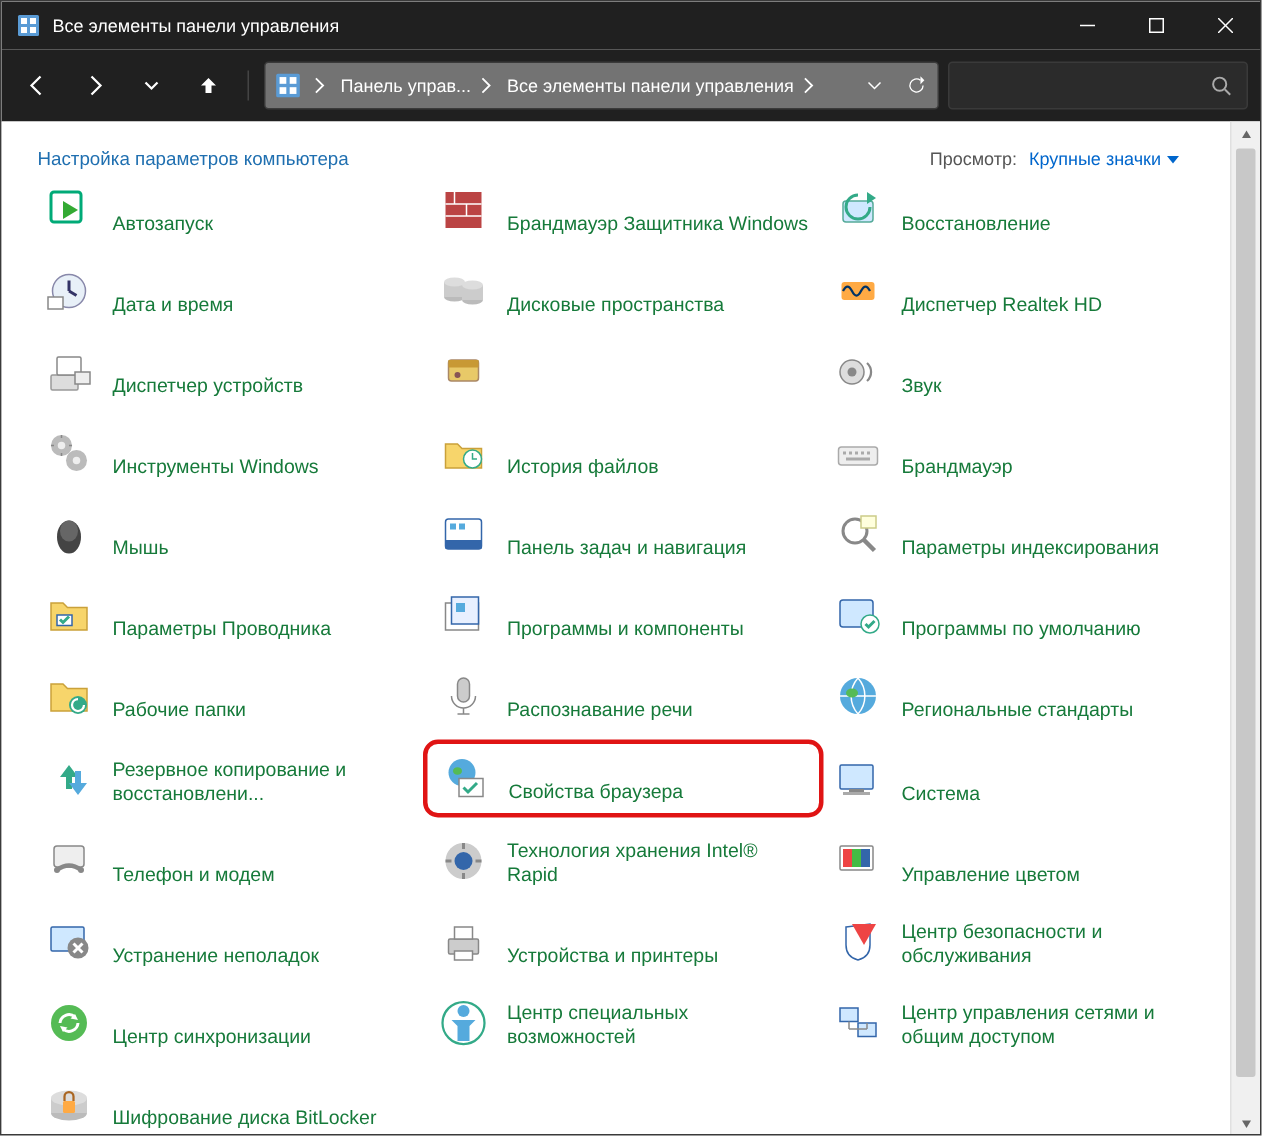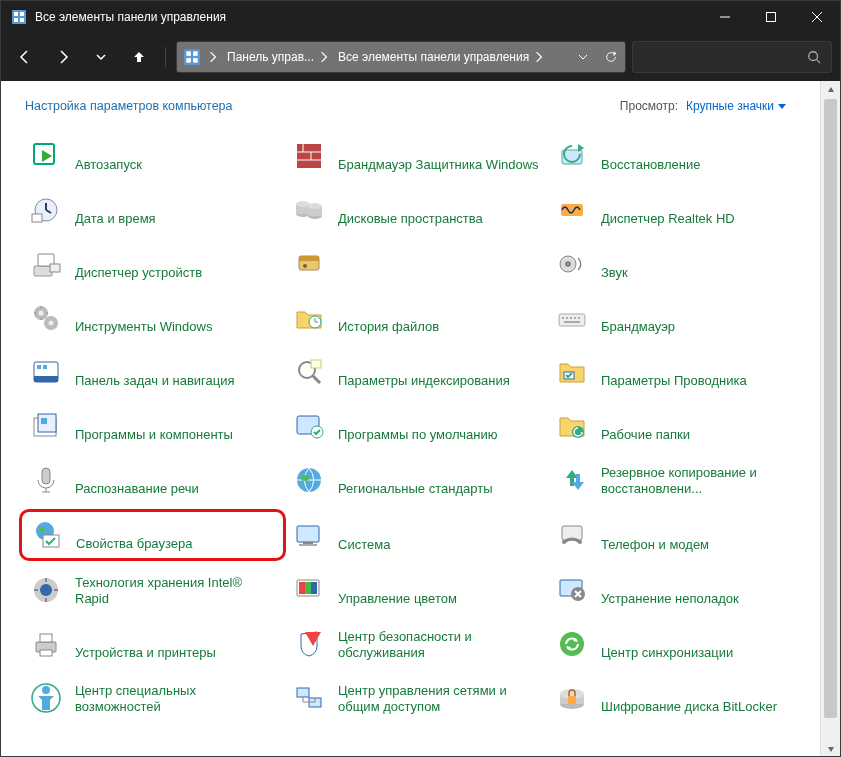--- a/index.html
+++ b/index.html
@@ -21,21 +21,21 @@
   .bc-icon { width: 18px; height: 18px; display: inline-flex; align-items: center; justify-content: center; margin-right: 2px; }
   .bc-seg { padding: 0 4px; display: flex; align-items: center; gap: 4px; white-space: nowrap; }
   .bc-chev { width: 12px; height: 12px; }
   .bc-right { display: flex; align-items: center; margin-left: auto; }
   .bc-right .btn { width: 28px; height: 28px; display: flex; align-items: center; justify-content: center; }
   .search { width: 200px; height: 32px; background: #2b2b2b; border: 1px solid #3a3a3a; display: flex; align-items: center; justify-content: flex-end; padding-right: 10px; border-radius: 3px; }
   .search svg { width: 14px; height: 14px; stroke: #aaa; fill: none; stroke-width: 1.5; }
   
   .content-wrap { background: #fff; height: calc(757px - 32px - 48px); display: flex; overflow: hidden; }
   .content { flex: 1; padding: 18px 14px 0 24px; overflow: hidden; }
-  .content-head { display: flex; align-items: flex-end; margin-bottom: 24px; }
+  .content-head { display: flex; align-items: flex-end; margin-bottom: 8px; }
   .page-title { font-size: 12.5px; color: #1f6fb0; }
   .viewlbl { margin-left: auto; font-size: 12px; color: #555; margin-right: 8px; }
   .viewval { color: #0066cc; font-size: 12px; margin-right: 20px; display: inline-flex; align-items: center; gap: 4px; }
   .viewval svg { width: 8px; height: 8px; fill: #0066cc; }
   .grid { display: grid; grid-template-columns: repeat(3, 1fr); column-gap: 8px; row-gap: 16px; }
   .item { display: flex; align-items: flex-end; gap: 12px; color: #167a3a; position: relative; padding: 2px 4px; }
   .item .icon { width: 34px; height: 34px; flex-shrink: 0; display: flex; align-items: center; justify-content: center; }
   .item .icon svg { width: 32px; height: 32px; }
   .item .label { font-size: 13px; line-height: 1.25; color: #167a3a; }
   .item.highlight { border: 3px solid #e01414; border-radius: 10px; padding: 6px 34px 6px 8px; margin: -6px -6px; }
@@ -457,20 +457,28 @@
           <span class="icon">
             <svg viewBox="0 0 32 32">
               <use href="#ic-keyboard"></use>
             </svg>
           </span>
           <span class="label">Брандмауэр</span>
         </div>
         <div class="item">
           <span class="icon">
             <svg viewBox="0 0 32 32">
+              <use href="#ic-mouse"></use>
+            </svg>
+          </span>
+          <span class="label">Мышь</span>
+        </div>
+        <div class="item">
+          <span class="icon">
+            <svg viewBox="0 0 32 32">
               <use href="#ic-taskbar"></use>
             </svg>
           </span>
           <span class="label">Панель задач и навигация</span>
         </div>
         <div class="item">
           <span class="icon">
             <svg viewBox="0 0 32 32">
               <use href="#ic-indexing"></use>
             </svg>

